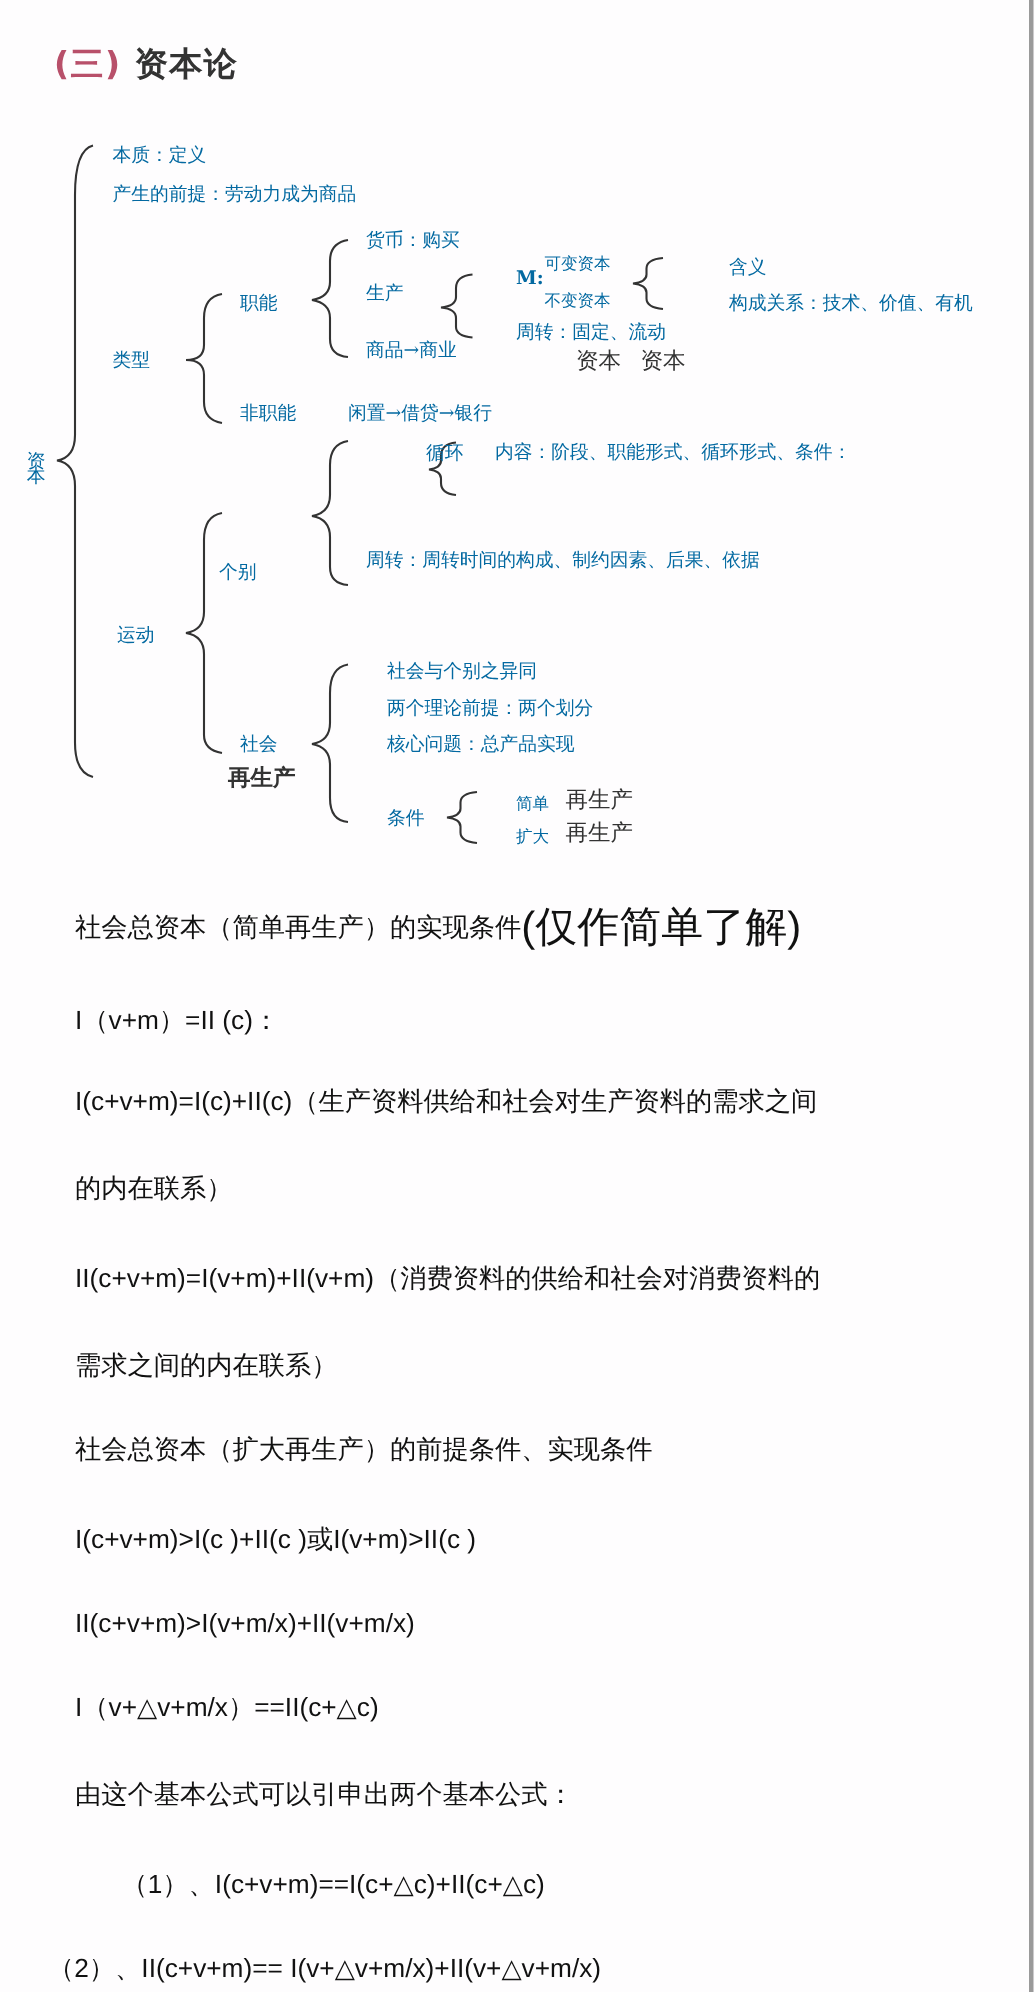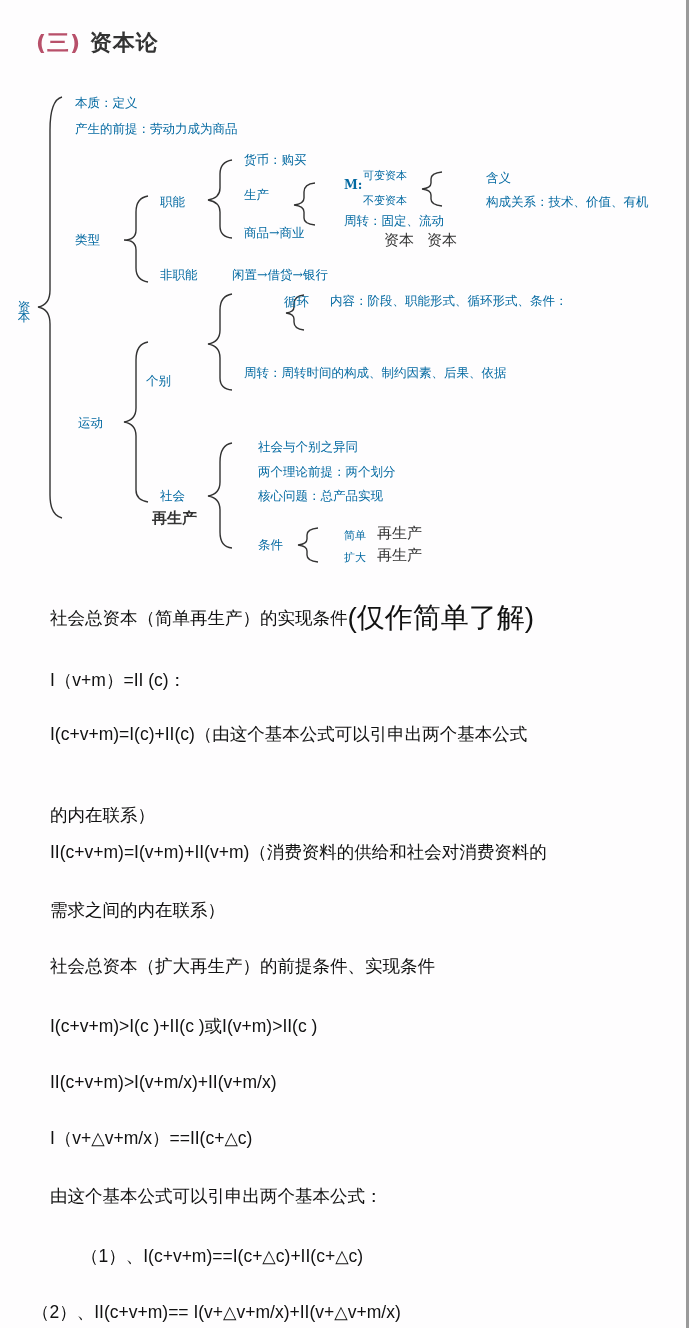--- a/index.html
+++ b/index.html
@@ -104,22 +104,22 @@
   <div class="d sm" style="left:344px; top:528px;">简单</div>
   <div class="d big" style="left:377px; top:525px;">再生产</div>
   <div class="d sm" style="left:344px; top:550px;">扩大</div>
   <div class="d big" style="left:377px; top:547px;">再生产</div>
 </div>
 
 <div class="txt" style="top:606px;">
   <span>社会总资本（简单再生产）的实现条件</span><span class="huge">(仅作简单了解)</span>
 </div>
 <div class="txt" style="top:668px;">I（v+m）=II (c)：</div>
-<div class="txt" style="top:722px;">I(c+v+m)=I(c)+II(c)（由这个基本公式可以引申出两个基本公式</div>
-<div class="txt" style="top:780px;margin-top:23px;">的内在联系）</div>
+<div class="txt" style="top:722px;">I(c+v+m)=I(c)+II(c)（生产资料供给和社会对生产资料的需求之间</div>
+<div class="txt" style="top:780px;">的内在联系）</div>
 <div class="txt" style="top:840px;">II(c+v+m)=I(v+m)+II(v+m)（消费资料的供给和社会对消费资料的</div>
 <div class="txt" style="top:898px;">需求之间的内在联系）</div>
 <div class="txt" style="top:954px;">社会总资本（扩大再生产）的前提条件、实现条件</div>
 <div class="txt" style="top:1014px;">I(c+v+m)&gt;I(c )+II(c )或I(v+m)&gt;II(c )</div>
 <div class="txt" style="top:1070px;">II(c+v+m)&gt;I(v+m/x)+II(v+m/x)</div>
 <div class="txt" style="top:1126px;">I（v+△v+m/x）==II(c+△c)</div>
 <div class="txt" style="top:1184px;">由这个基本公式可以引申出两个基本公式：</div>
 <div class="txt" style="top:1244px; left:46px;margin-left:35px;">（1）、I(c+v+m)==I(c+△c)+II(c+△c)</div>
 <div class="txt" style="top:1300px; left:32px;">（2）、II(c+v+m)== I(v+△v+m/x)+II(v+△v+m/x)</div>
 

